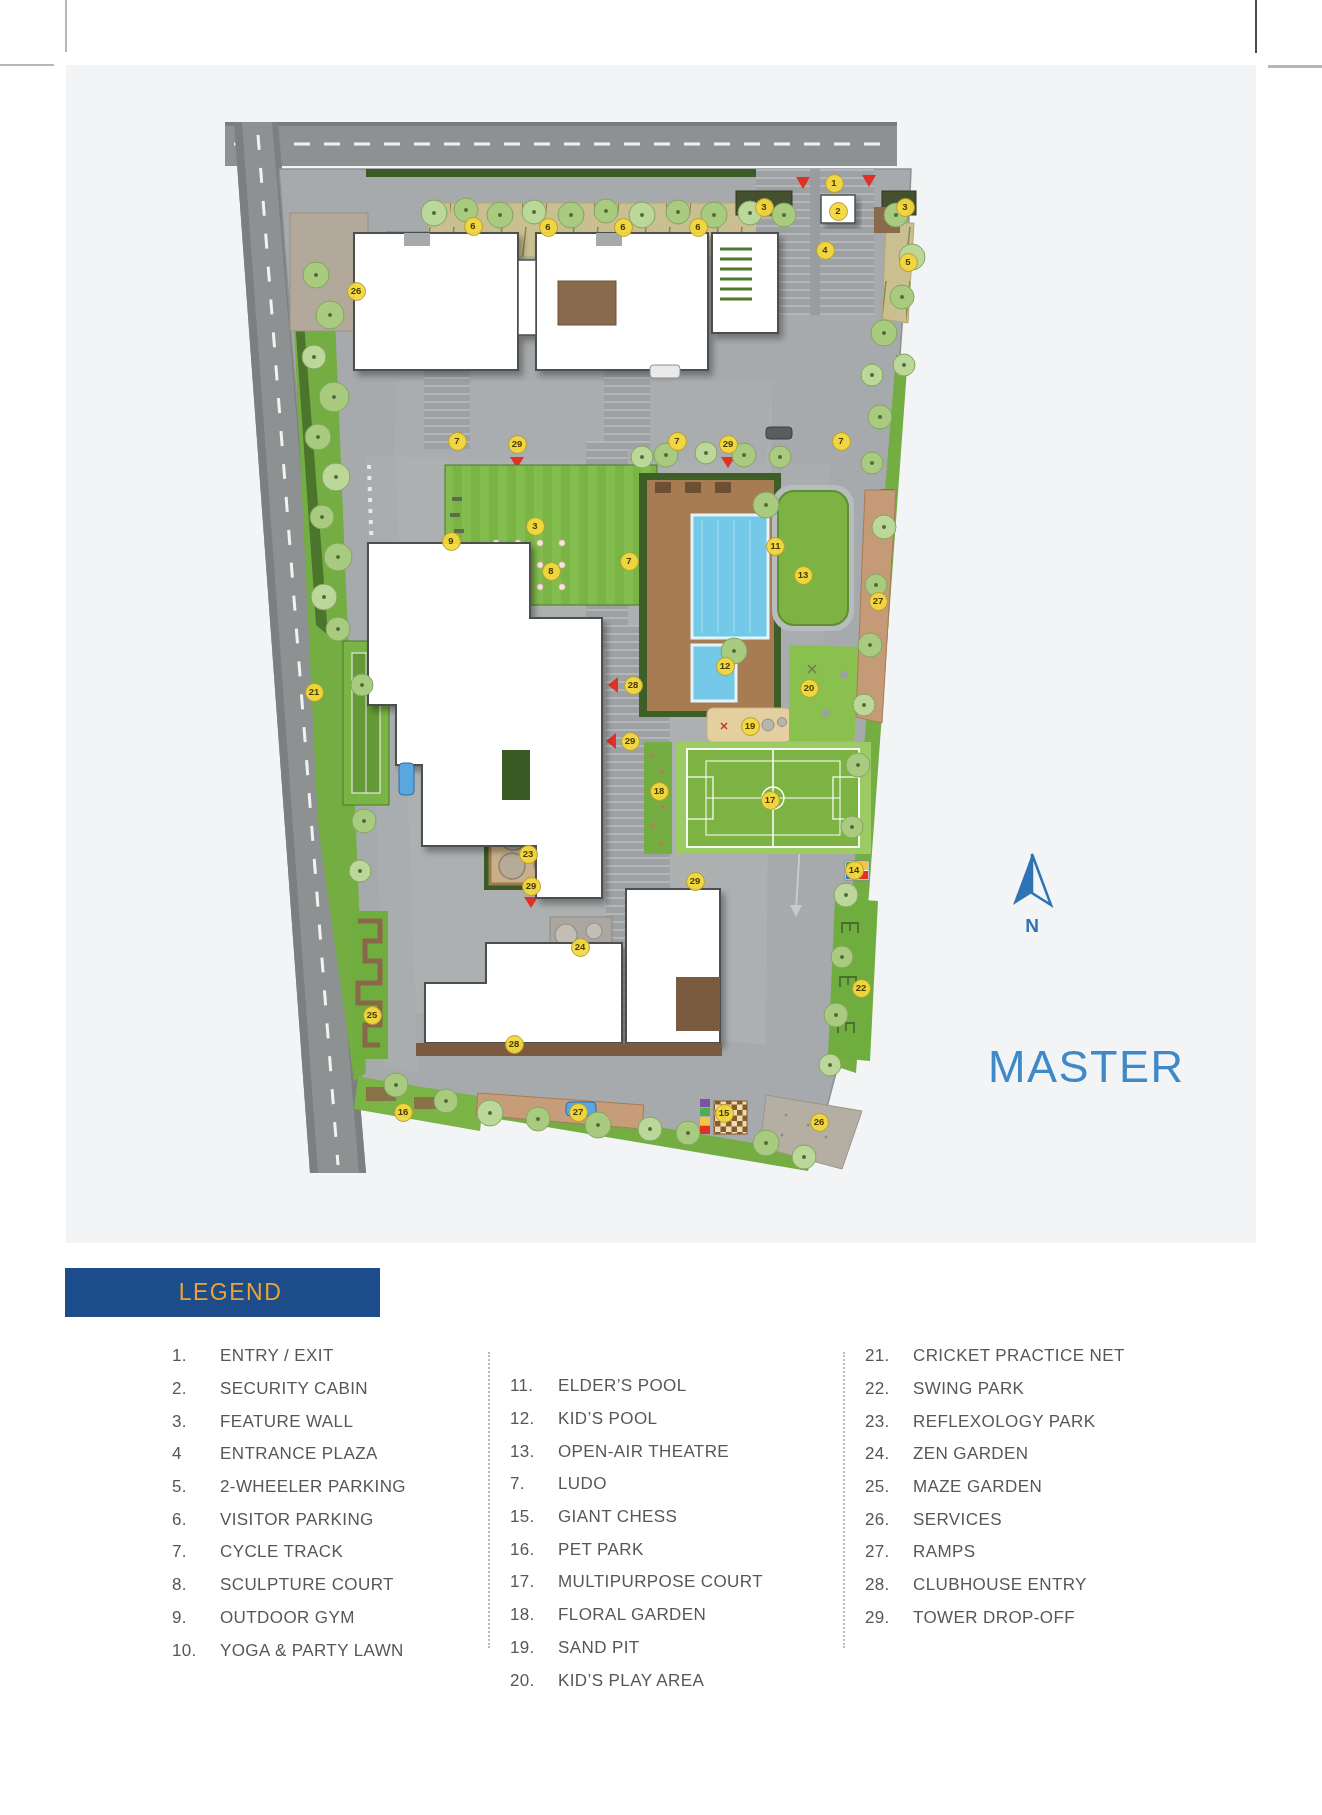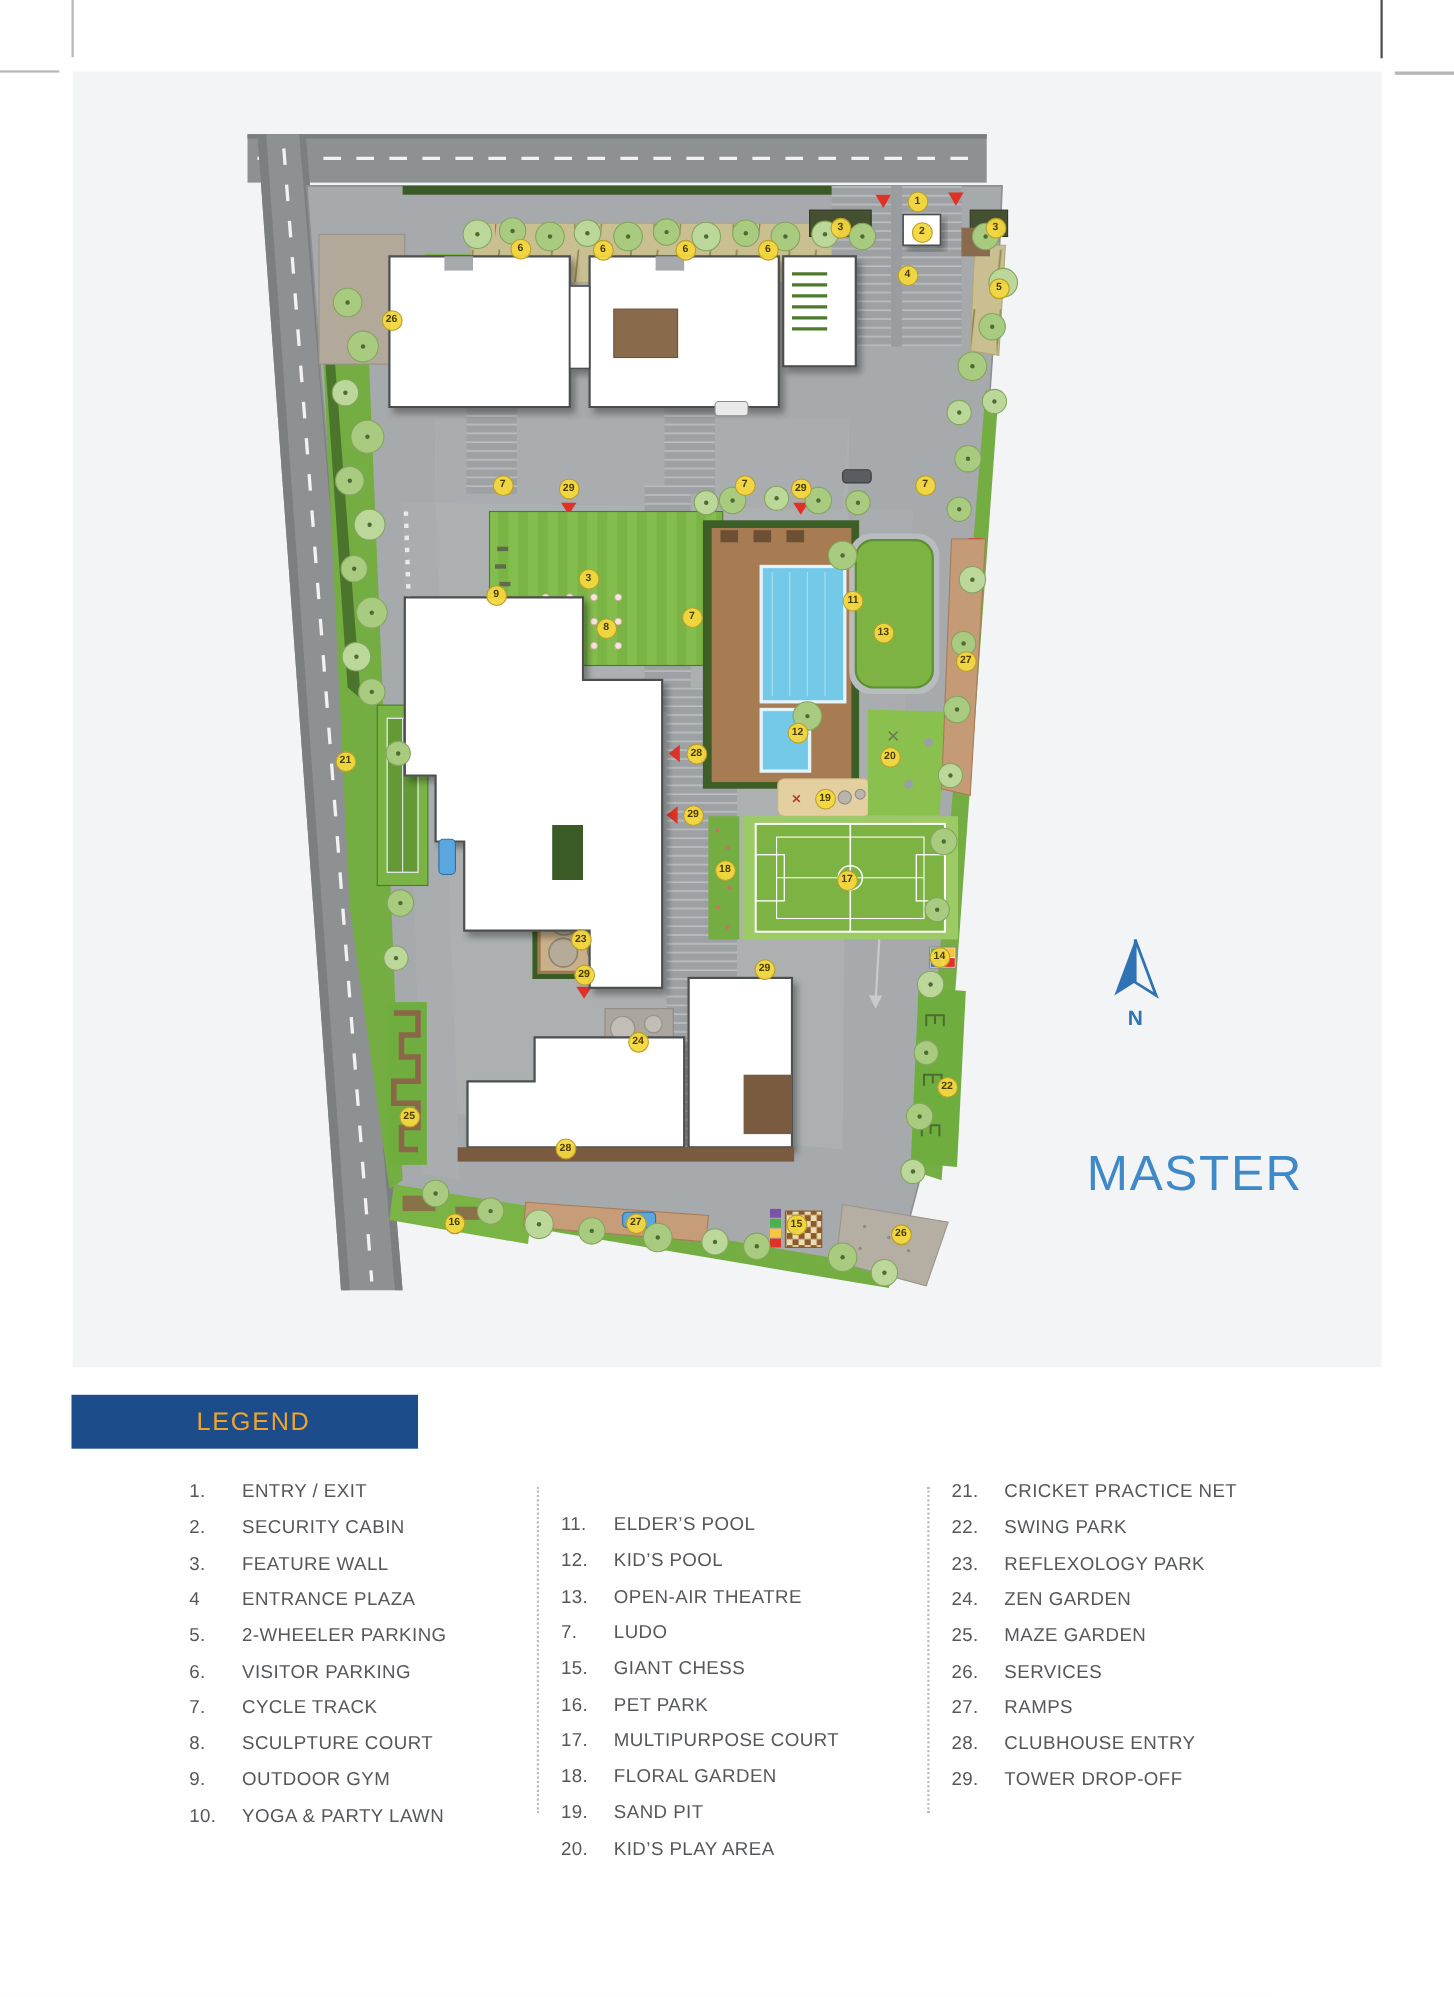--- a/index.html
+++ b/index.html
@@ -573,21 +573,21 @@
       <div class="mk" style="left: 774px; top: 375px;">7</div>
       <div class="mk" style="left: 562px; top: 495px;">7</div>
       <div class="mk" style="left: 484px; top: 505px;">8</div>
       <div class="mk" style="left: 384px; top: 475px;">9</div>
       <div class="mk" style="left: 468px; top: 460px;">3</div>
       <div class="mk" style="left: 664px; top: 480px; margin-left: 36px;">11</div>
       <div class="mk" style="left: 658px; top: 600px;">12</div>
       <div class="mk" style="left: 736px; top: 509px;">13</div>
       <div class="mk" style="left: 787px; top: 804px;">14</div>
       <div class="mk" style="left: 657px; top: 1047px;">15</div>
-      <div class="mk" style="left: 346px; top: 1046px;">16</div>
+      <div class="mk" style="left: 336px; top: 1046px;">16</div>
       <div class="mk" style="left: 703px; top: 734px;">17</div>
       <div class="mk" style="left: 592px; top: 725px;">18</div>
       <div class="mk" style="left: 683px; top: 660px;">19</div>
       <div class="mk" style="left: 742px; top: 622px;">20</div>
       <div class="mk" style="left: 247px; top: 626px;">21</div>
       <div class="mk" style="left: 794px; top: 922px;">22</div>
       <div class="mk" style="left: 461px; top: 788px;">23</div>
       <div class="mk" style="left: 513px; top: 881px;">24</div>
       <div class="mk" style="left: 305px; top: 949px;">25</div>
       <div class="mk" style="left: 289px; top: 225px;">26</div>

